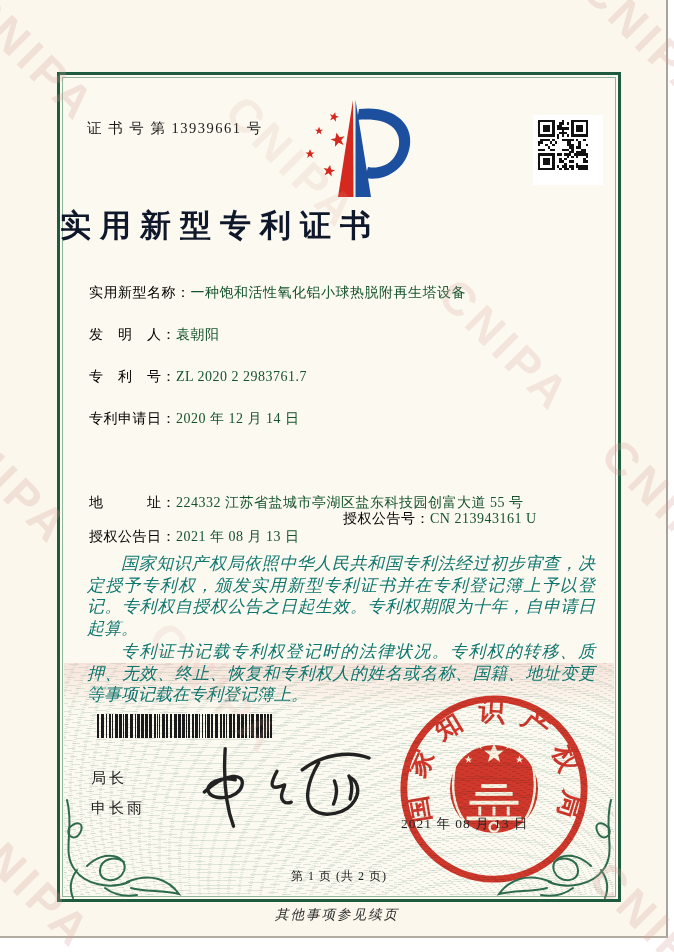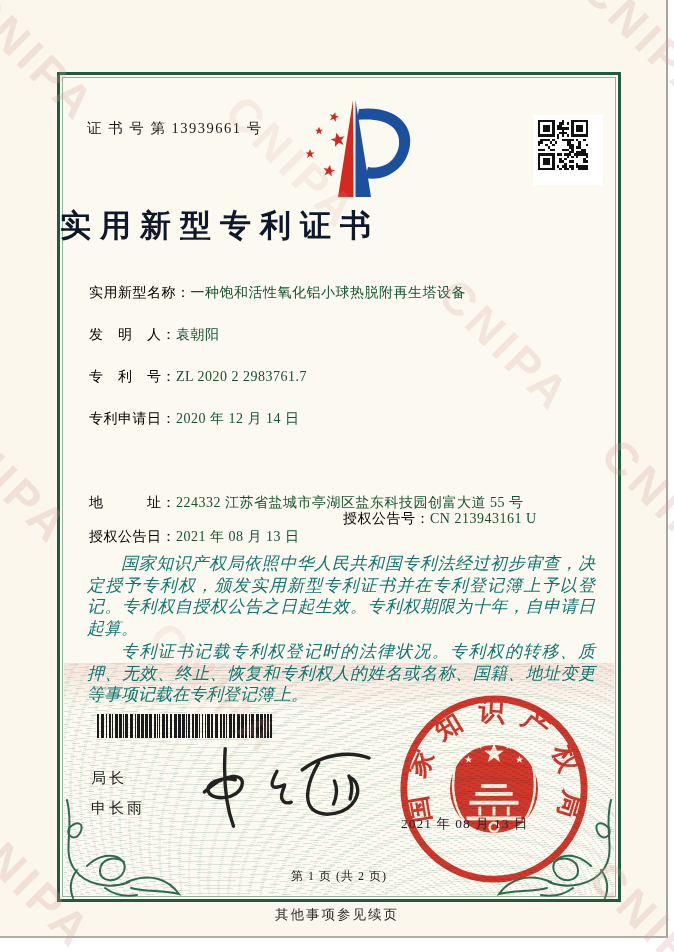--- a/index.html
+++ b/index.html
@@ -34,21 +34,21 @@
            text-indent:2em;font-style:italic;color:#0f766e;}
   .barcode{position:absolute;left:37px;top:639px;width:178px;height:24px;}
   .sig-title{position:absolute;left:31px;top:694px;font-size:15px;letter-spacing:3px;}
   .sig-name{position:absolute;left:31px;top:724px;font-size:15px;letter-spacing:3px;}
   .sig-script{position:absolute;left:125px;top:664px;width:200px;height:90px;}
   .seal{position:absolute;left:336px;top:616px;width:196px;height:196px;opacity:.93;mix-blend-mode:multiply;}
   .seal-date{position:absolute;left:341px;top:740px;width:210px;font-size:13.5px;
              letter-spacing:1px;color:#262626;z-index:6;}
   .page-info{position:absolute;left:0;right:0;top:793px;text-align:center;font-size:12px;letter-spacing:1px;}
   .note{position:absolute;left:0;right:0;top:906px;text-align:center;font-size:13.5px;
-        letter-spacing:2px;color:#2a2a2a;}
+        font-style:italic;letter-spacing:2px;color:#2a2a2a;}
   .flourish{position:absolute;bottom:-3px;width:150px;height:132px;}
   .flourish.fl-left{left:-3px;}
   .flourish.fl-right{right:-3px;transform:scaleX(-1);}
   .wm{position:absolute;z-index:50;font-family:"Liberation Sans","DejaVu Sans",sans-serif;
       font-weight:bold;font-size:46px;letter-spacing:5px;color:var(--wm);
       transform:translate(-50%,-50%) rotate(45deg);pointer-events:none;white-space:nowrap;}
   svg{display:block;}
 </style>
 </head>
 <body>

